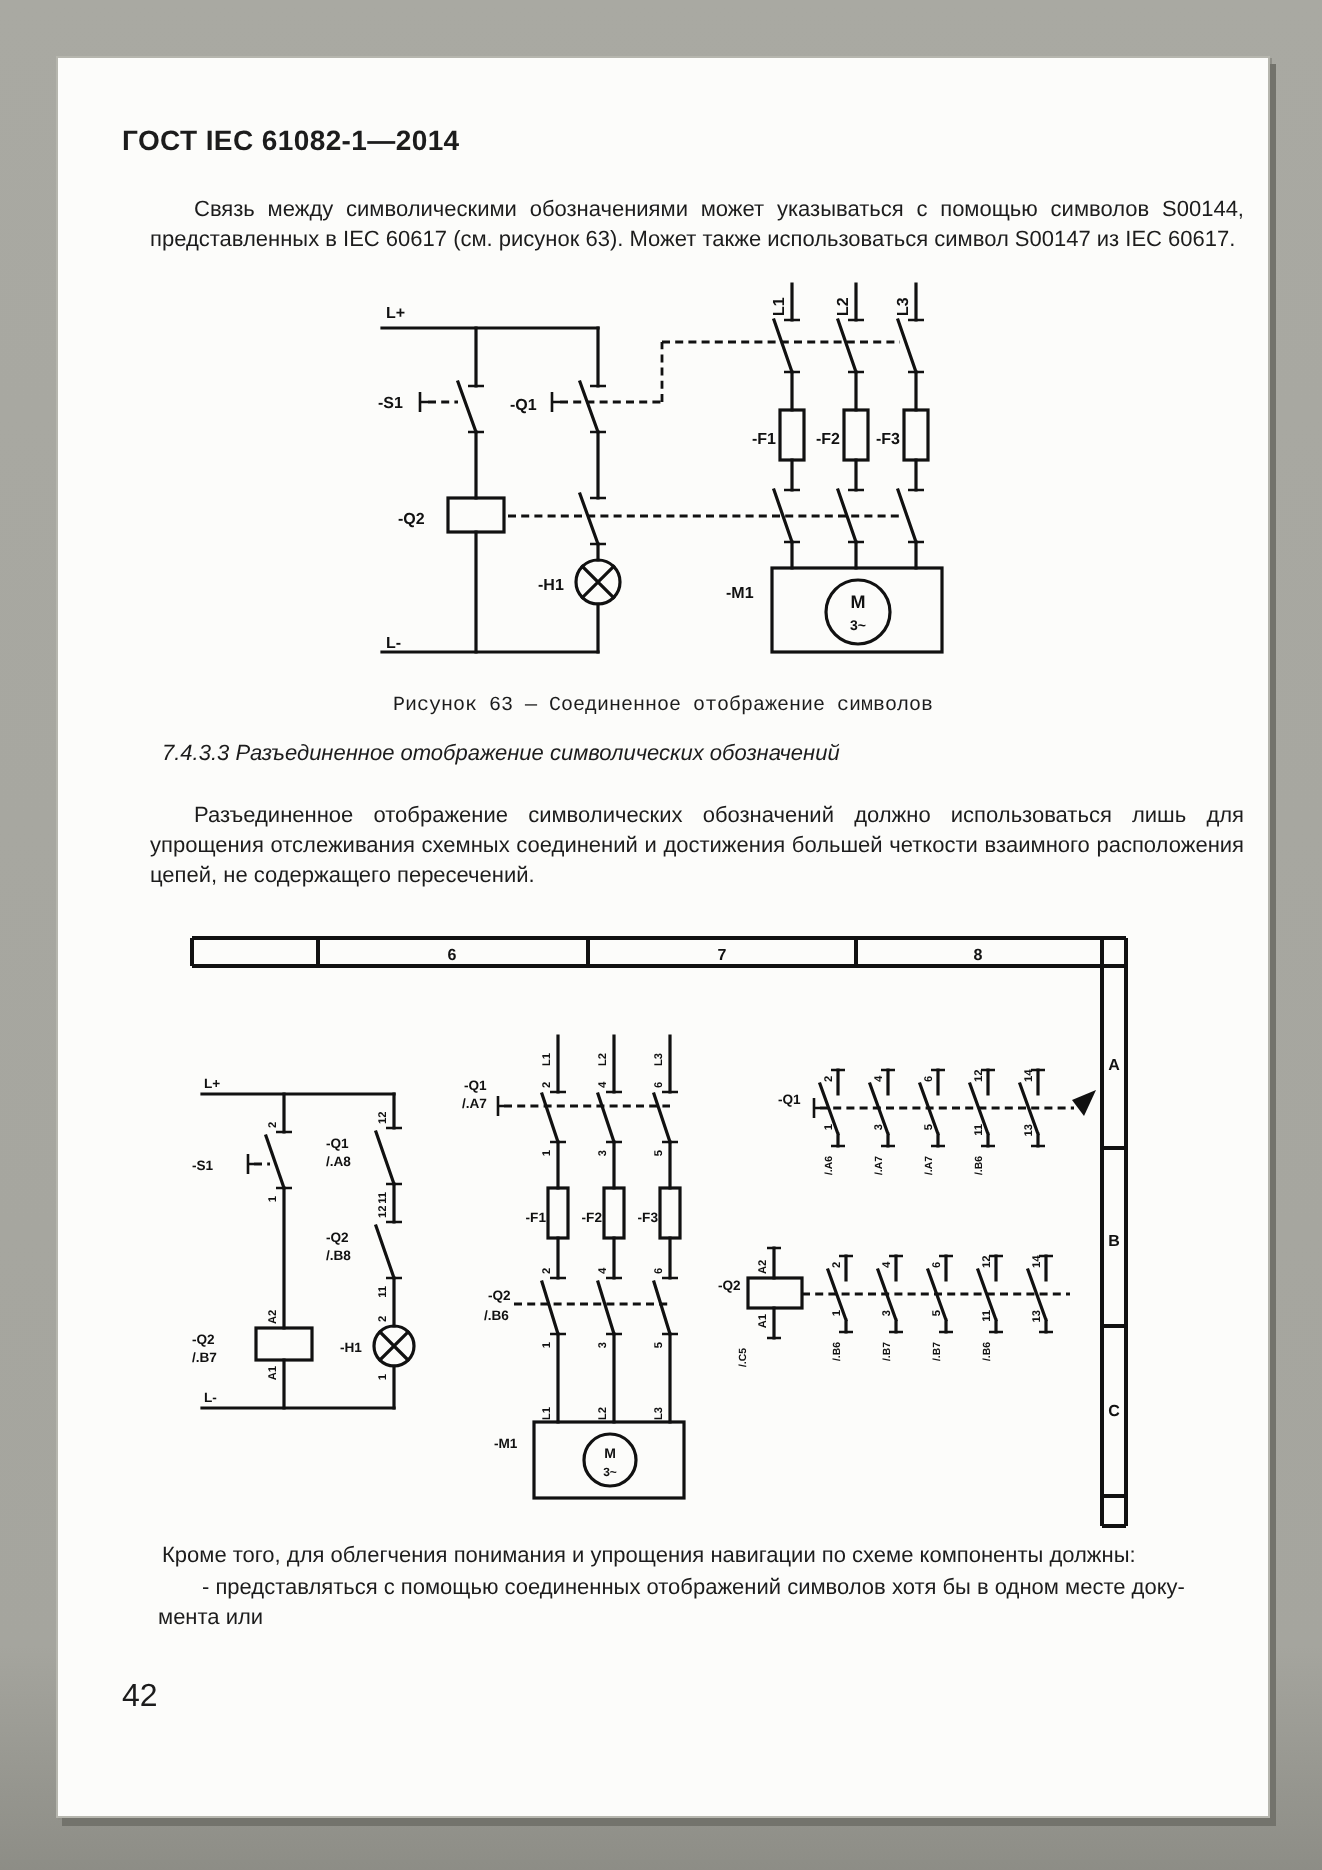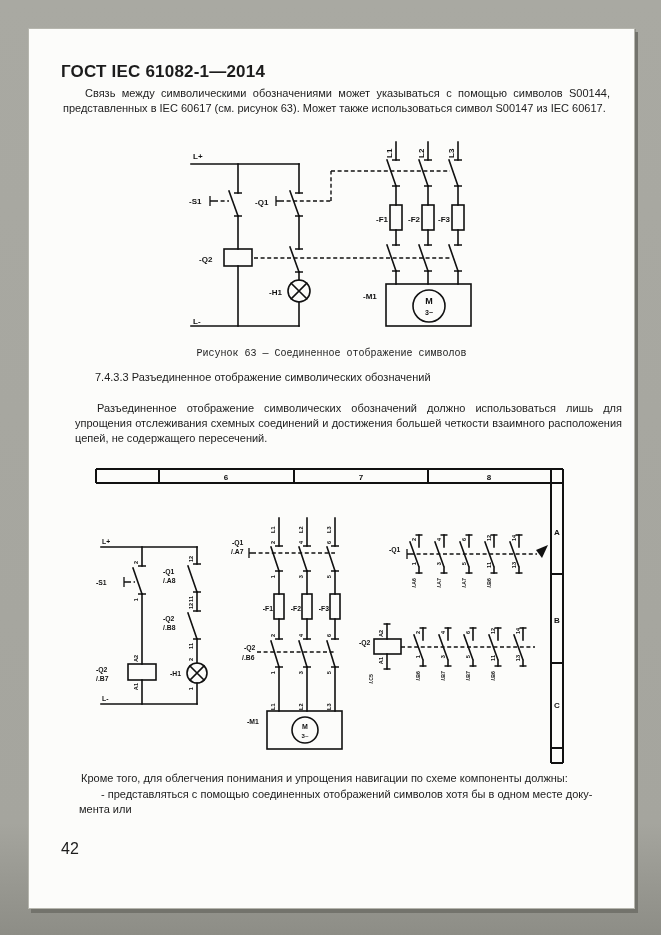--- a/index.html
+++ b/index.html
@@ -3,21 +3,21 @@
 <meta charset="utf-8">
 <style>
   html,body{margin:0;padding:0;}
   #root{position:relative;width:661px;height:935px;overflow:hidden;
         background:linear-gradient(#a9a9a2,#a5a59e 88%,#8d8d86);
         font-family:"Liberation Sans",sans-serif;color:#1c1c1c;}
   .page{position:absolute;left:28px;top:28px;width:605px;height:879px;
         background:#fcfcfa;border:1px solid #b6b6ae;
         box-shadow:3px 4px 0 #73736c, 1px 1px 0 #8f8f88;}
   .abs{position:absolute;}
-  .hdr{font-weight:bold;font-size:17px;letter-spacing:.2px;}
+  .hdr{font-weight:bold;font-size:14px;letter-spacing:.2px;}
   .body-text{font-size:11px;line-height:15px;text-align:justify;width:547px;}
   .ind{text-indent:22px;}
   .cap{font-size:10px;width:545px;text-align:center;}
   .pagenum{font-size:16px;}
   svg text{fill:#111;}
   .t8b{font-size:8px;font-weight:bold;}
   .lb63{font-size:8px;font-weight:bold;}
   .lb64{font-size:6.8px;font-weight:bold;}
   .trm{font-size:5.6px;font-weight:bold;}
   .ref{font-size:5.2px;font-weight:bold;}
@@ -27,21 +27,21 @@
   .tk{stroke:#111;stroke-width:1.3;fill:none;}
 </style>
 </head>
 <body>
 
 <div id="root">
  <div class="page">
 
   <div class="abs hdr" style="left:32px;top:33px;">ГОСТ IEC 61082-1—2014</div>
 
-  <p class="abs body-text ind" style="left:30px;top:53px;margin:4px;">Связь между символическими обозначениями может указываться с помощью символов S00144, представленных в IEC 60617 (см. рисунок 63). Может также использоваться символ S00147 из IEC 60617.</p>
+  <p class="abs body-text ind" style="left:30px;top:53px;margin:16px;">Связь между символическими обозначениями может указываться с помощью символов S00144, представленных в IEC 60617 (см. рисунок 63). Может также использоваться символ S00147 из IEC 60617.</p>
 
   <svg class="abs" style="left:157px;top:105px;" width="300" height="212" viewBox="0 0 300 212">
 
     <text x="7" y="25" class="lb63">L+</text>
     <text x="7" y="190" class="lb63">L-</text>
     <path class="w" d="M5,30 H113 M5,192 H113"></path>
 
     <path class="w" d="M52,30 V59 M52,82 V115 M52,132 V192"></path>
     <path class="tk" d="M48,59 H56 M48,82 H56"></path>
     <path class="w" d="M52,82 L43,57"></path>
@@ -83,21 +83,21 @@
 
     <rect x="200" y="150" width="85" height="42" class="w"></rect>
     <circle cx="243" cy="172" r="16" class="w"></circle>
     <text x="243" y="170" text-anchor="middle" style="font-size:9px;font-weight:bold">M</text>
     <text x="243" y="181" text-anchor="middle" style="font-size:7px;font-weight:bold">3~</text>
     <text x="177" y="165" class="lb63">-M1</text>
   </svg>
 
   <div class="abs cap" style="left:30px;top:319px;font-family:Liberation Mono, monospace;">Рисунок 63 — Соединенное отображение символов</div>
 
-  <div class="abs body-text" style="left:44px;top:341px;text-indent:22px;">7.4.3.3 Разъединенное отображение символических обозначений</div>
+  <div class="abs body-text" style="left:30px;top:341px;text-indent:22px;font-style:italic;">7.4.3.3 Разъединенное отображение символических обозначений</div>
   <p class="abs body-text ind" style="left:30px;top:356px;margin:16px;">Разъединенное отображение символических обозначений должно использоваться лишь для упрощения отслеживания схемных соединений и достижения большей четкости взаимного расположения цепей, не содержащего пересечений.</p>
 
   <svg class="abs" style="left:62px;top:432px;" width="480" height="310" viewBox="0 0 480 310">
 
     <g>
       <path class="w2" d="M5,8 H472 M5,22 H472 M5,8 V22 M68,8 V22 M203,8 V22 M337,8 V22"></path>
       <path class="w2" d="M460,8 V302 M472,8 V302 M460,113 H472 M460,202 H472 M460,287 H472 M460,302 H472"></path>
     </g>
     <text x="135" y="19" text-anchor="middle" class="t8b">6</text>
     <text x="270" y="19" text-anchor="middle" class="t8b">7</text>

